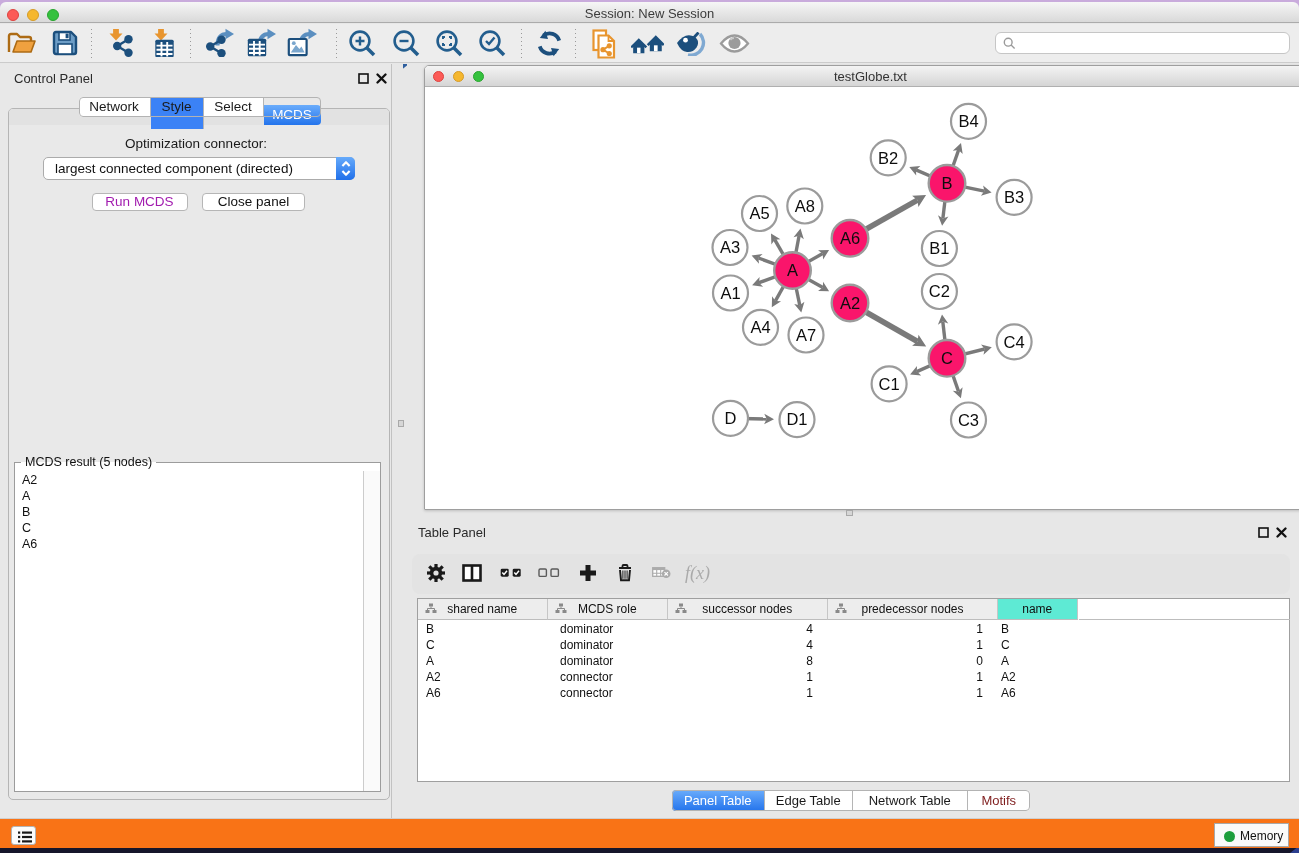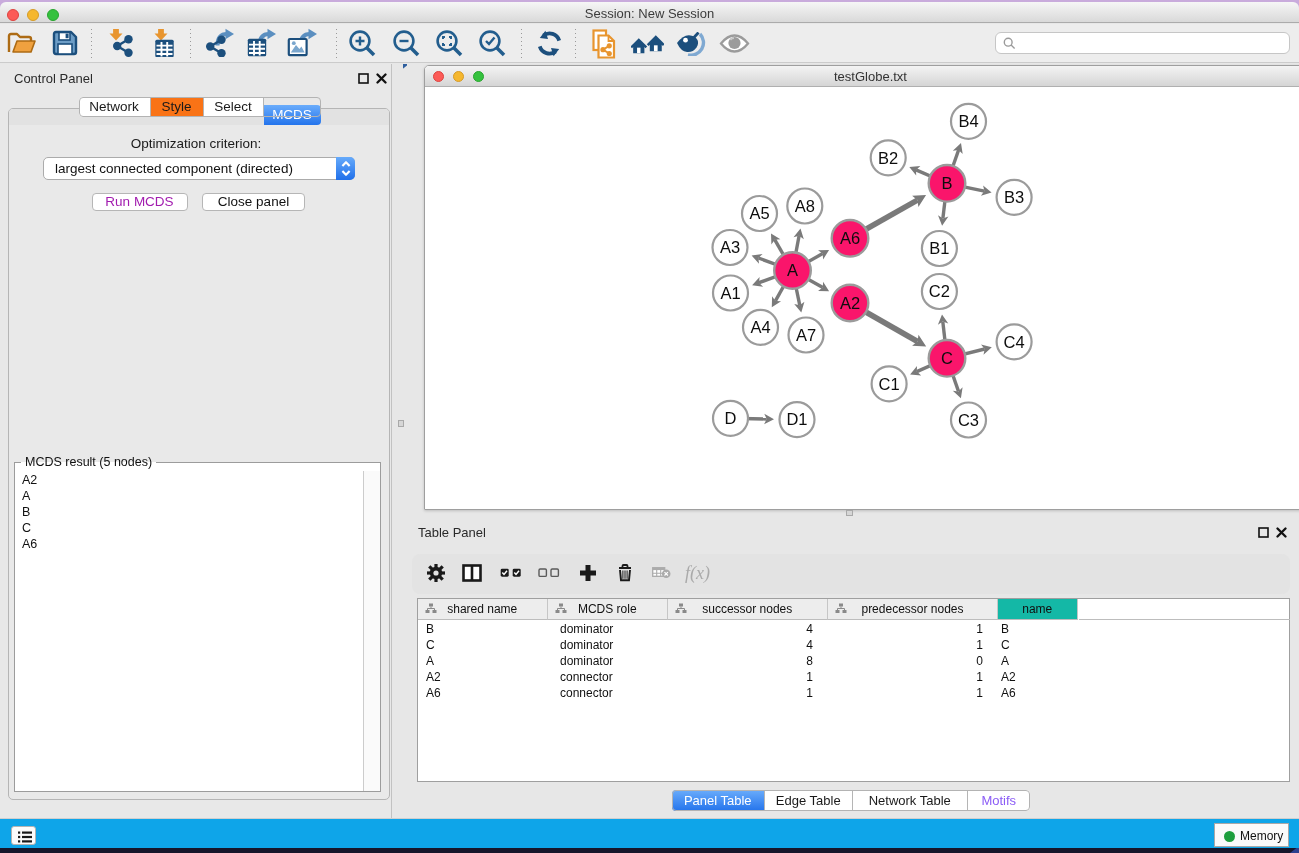--- a/index.html
+++ b/index.html
@@ -162,25 +162,25 @@
     <div class="abs" style="left:14px;top:7px;font-size:13px;color:#2a2a2a;">Control Panel</div>
     <svg class="abs" style="left:358px;top:9px;" width="11" height="11" viewBox="0 0 11 11">
       <rect x="1" y="1" width="9" height="9" fill="none" stroke="#111" stroke-width="1.6"></rect>
     </svg>
     <svg class="abs" style="left:376px;top:9px;" width="11" height="11" viewBox="0 0 11 11">
       <path d="M1.5 1.5 L9.5 9.5 M9.5 1.5 L1.5 9.5" stroke="#111" stroke-width="2.3" stroke-linecap="round"></path>
     </svg>
     <div class="abs" style="left:8px;top:44px;width:381.5px;height:692px;background:#e9e9e9;border:1px solid #b5b5b5;border-radius:5px;"></div>
     <div class="abs" style="left:9px;top:45px;width:379.5px;height:16px;background:#e2e2e2;border-radius:4px 4px 0 0;"></div>
     <div class="abs" style="left:78.5px;top:33px;width:72px;height:20px;background:#ffffff;color:#1a1a1a;border-right:1px solid #b5b5b5;border-radius:4px 0 0 4px;font-size:13.5px;text-align:center;line-height:20px;">Network</div>
-    <div class="abs" style="left:150.5px;top:33px;width:53px;height:20px;background:#f97316;color:#1a1a1a;border-right:1px solid #b5b5b5;border-radius:0;font-size:13.5px;text-align:center;line-height:20px;">Style</div>
+    <div class="abs" style="left:150.5px;top:33px;width:53px;height:32px;background:#3b82f6;color:#1a1a1a;border-right:1px solid #b5b5b5;border-radius:0;font-size:13.5px;text-align:center;line-height:20px;">Style</div>
     <div class="abs" style="left:203.5px;top:33px;width:60px;height:20px;background:#ffffff;color:#1a1a1a;border-right:1px solid #b5b5b5;border-radius:0;font-size:13.5px;text-align:center;line-height:20px;">Select</div>
     <div class="abs" style="left:263.5px;top:33px;width:57px;height:20px;background:linear-gradient(#6aacfb,#2474ec);color:#fff;border-radius:0 4px 4px 0;font-size:13.5px;text-align:center;line-height:20px;margin-top:8px;">MCDS</div>
     <div class="abs" style="left:78.5px;top:33px;width:242px;height:20px;border:1px solid #b3b3b3;border-radius:4px;pointer-events:none;"></div>
-    <div class="abs" style="left:0;top:72px;width:392px;text-align:center;font-size:13.5px;color:#1a1a1a;">Optimization criterion:</div>
+    <div class="abs" style="left:0;top:72px;width:392px;text-align:center;font-size:13.5px;color:#1a1a1a;">Optimization connector:</div>
     <div class="abs" style="left:43px;top:93px;width:312px;height:23px;background:#fff;border:1px solid #ababab;border-radius:5px;">
 <div class="abs" style="left:11px;top:3px;font-size:13.5px;color:#111;">largest connected component (directed)</div>
 <div class="abs" style="right:-1px;top:-1px;width:19px;height:23px;background:linear-gradient(#66aafb,#2070ea);border-radius:0 5px 5px 0;">
 <svg class="abs" style="left:3.5px;top:3px;" width="12" height="17" viewBox="0 0 12 17">
           <path d="M2.4 6 L6 2.2 L9.6 6" fill="none" stroke="#fff" stroke-width="2.1" stroke-linejoin="round"></path>
           <path d="M2.4 11 L6 14.8 L9.6 11" fill="none" stroke="#fff" stroke-width="2.1" stroke-linejoin="round"></path>
         </svg>
 </div>
     </div>
     <div class="abs" style="left:91.5px;top:128.5px;width:96px;height:18px;background:#fff;border:1px solid #b6b6b6;border-radius:4px;font-size:13.5px;color:#a21caf;text-align:center;line-height:16.5px;">Run MCDS</div>
@@ -374,21 +374,21 @@
         </svg>
       </div>successor nodes</div>
     <div class="abs" style="left:436.0px;top:80.5px;width:170px;height:21px;background:#ededed;border-right:1px solid #c6c6c6;border-bottom:1px solid #bdbdbd;font-size:12px;color:#111;text-align:center;line-height:21px;"><div style="position:absolute;left:7px;top:4px;">
         <svg width="12" height="11" viewBox="0 0 12 11" style="vertical-align:-1px;">
           <rect x="4" y="0.5" width="4" height="3" fill="#8a8a8a"></rect>
           <rect x="0.5" y="7" width="4" height="3" fill="#8a8a8a"></rect>
           <rect x="7.5" y="7" width="4" height="3" fill="#8a8a8a"></rect>
           <path d="M6 3.5 L6 5.5 M2.5 7 L2.5 5.5 L9.5 5.5 L9.5 7" fill="none" stroke="#8a8a8a" stroke-width="1"></path>
         </svg>
       </div>predecessor nodes</div>
-    <div class="abs" style="left:606.0px;top:80.5px;width:79.5px;height:21px;background:#14b8a6;border-right:1px solid #c6c6c6;border-bottom:1px solid #bdbdbd;font-size:12px;color:#111;text-align:center;line-height:21px;">name</div>
+    <div class="abs" style="left:606.0px;top:80.5px;width:79.5px;height:21px;background:#5eead4;border-right:1px solid #c6c6c6;border-bottom:1px solid #bdbdbd;font-size:12px;color:#111;text-align:center;line-height:21px;">name</div>
     <div class="abs" style="left:686.5px;top:80.5px;width:211px;height:21px;border-bottom:1px solid #bdbdbd;"></div>
     <div class="abs" style="left:34px;top:103.5px;font-size:12px;color:#111;">B</div>
     <div class="abs" style="left:168px;top:103.5px;font-size:12px;color:#111;">dominator</div>
     <div class="abs" style="left:250px;top:103.5px;width:171px;text-align:right;font-size:12px;color:#111;">4</div>
     <div class="abs" style="left:410px;top:103.5px;width:181px;text-align:right;font-size:12px;color:#111;">1</div>
     <div class="abs" style="left:609px;top:103.5px;font-size:12px;color:#111;">B</div>
     <div class="abs" style="left:34px;top:119.5px;font-size:12px;color:#111;">C</div>
     <div class="abs" style="left:168px;top:119.5px;font-size:12px;color:#111;">dominator</div>
     <div class="abs" style="left:250px;top:119.5px;width:171px;text-align:right;font-size:12px;color:#111;">4</div>
     <div class="abs" style="left:410px;top:119.5px;width:181px;text-align:right;font-size:12px;color:#111;">1</div>
@@ -404,28 +404,28 @@
     <div class="abs" style="left:410px;top:151.5px;width:181px;text-align:right;font-size:12px;color:#111;">1</div>
     <div class="abs" style="left:609px;top:151.5px;font-size:12px;color:#111;">A2</div>
     <div class="abs" style="left:34px;top:167.5px;font-size:12px;color:#111;">A6</div>
     <div class="abs" style="left:168px;top:167.5px;font-size:12px;color:#111;">connector</div>
     <div class="abs" style="left:250px;top:167.5px;width:171px;text-align:right;font-size:12px;color:#111;">1</div>
     <div class="abs" style="left:410px;top:167.5px;width:181px;text-align:right;font-size:12px;color:#111;">1</div>
     <div class="abs" style="left:609px;top:167.5px;font-size:12px;color:#111;">A6</div>
     <div class="abs" style="left:280px;top:272px;width:92.5px;height:21px;background:linear-gradient(#6aacfb,#2474ec);color:#fff;border-right:1px solid #b5b5b5;border-radius:4px 0 0 4px;font-size:13px;text-align:center;line-height:21px;">Panel Table</div>
     <div class="abs" style="left:372.5px;top:272px;width:88.5px;height:21px;background:#ffffff;color:#1a1a1a;border-right:1px solid #b5b5b5;border-radius:0;font-size:13px;text-align:center;line-height:21px;">Edge Table</div>
     <div class="abs" style="left:461px;top:272px;width:114.5px;height:21px;background:#ffffff;color:#1a1a1a;border-right:1px solid #b5b5b5;border-radius:0;font-size:13px;text-align:center;line-height:21px;">Network Table</div>
-    <div class="abs" style="left:575.5px;top:272px;width:62.5px;height:21px;background:#ffffff;color:#8b5cf6;border-radius:0 4px 4px 0;font-size:13px;text-align:center;line-height:21px;">Motifs</div>
+    <div class="abs" style="left:575.5px;top:272px;width:62.5px;height:21px;background:#ffffff;color:#7f1d1d;border-radius:0 4px 4px 0;font-size:13px;text-align:center;line-height:21px;">Motifs</div>
     <div class="abs" style="left:280px;top:272px;width:358px;height:21px;border:1px solid #b3b3b3;border-radius:4px;pointer-events:none;"></div>
   </div>
 
 <div class="abs" style="left:402.5px;top:63.5px;width:4.5px;height:5.5px;background:#2f5f9e;clip-path:polygon(0 0,100% 0,100% 35%,0 100%);"></div>
 <div class="abs" style="left:397.5px;top:420px;width:6px;height:7px;background:#d6d6d6;border:1px solid #a9a9a9;"></div>
 <div class="abs" style="left:845.5px;top:509.5px;width:7px;height:6px;background:#d6d6d6;border:1px solid #a9a9a9;"></div>
-<div id="statusbar" class="abs" style="left:0;top:818px;width:1299px;height:30px;background:#0ea5e9;border-top:1px solid #cfcfcf;">
+<div id="statusbar" class="abs" style="left:0;top:818px;width:1299px;height:30px;background:#f97316;border-top:1px solid #cfcfcf;">
     <div class="abs" style="left:11px;top:6.5px;width:25px;height:19px;background:#fcfcfc;border:1px solid #b4b4b4;border-radius:3px;">
 <svg class="abs" style="left:5.5px;top:4px;" width="14" height="12" viewBox="0 0 14 12">
         <g fill="#1a1a1a">
           <rect x="0" y="0.5" width="2.2" height="2.2"></rect>
           <rect x="0" y="4.9" width="2.2" height="2.2"></rect>
           <rect x="0" y="9.3" width="2.2" height="2.2"></rect>
           <rect x="4" y="0.5" width="10" height="2.2"></rect>
           <rect x="4" y="4.9" width="10" height="2.2"></rect>
           <rect x="4" y="9.3" width="10" height="2.2"></rect>
         </g>

